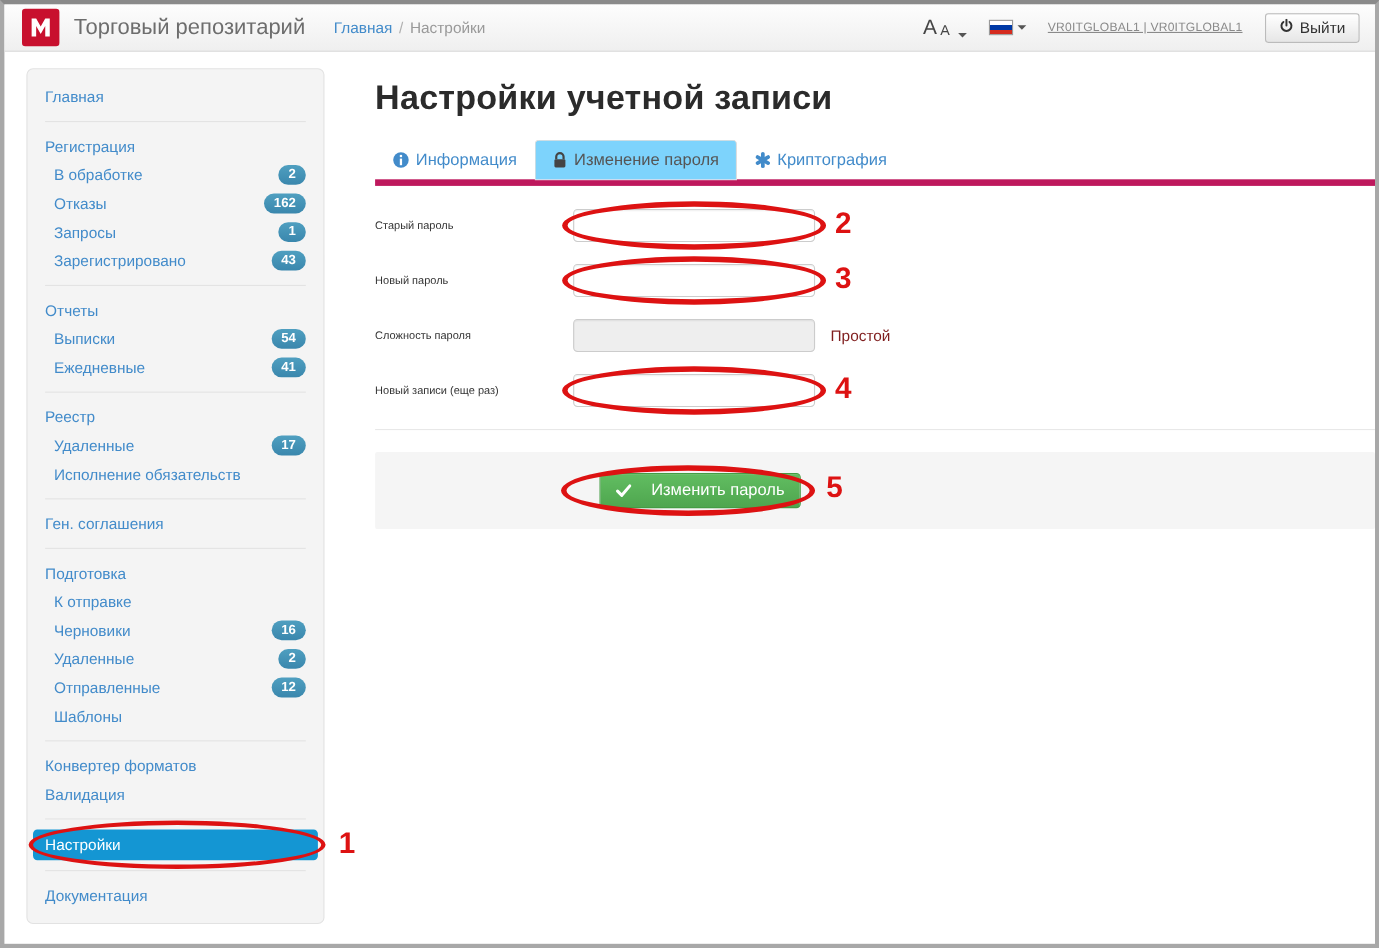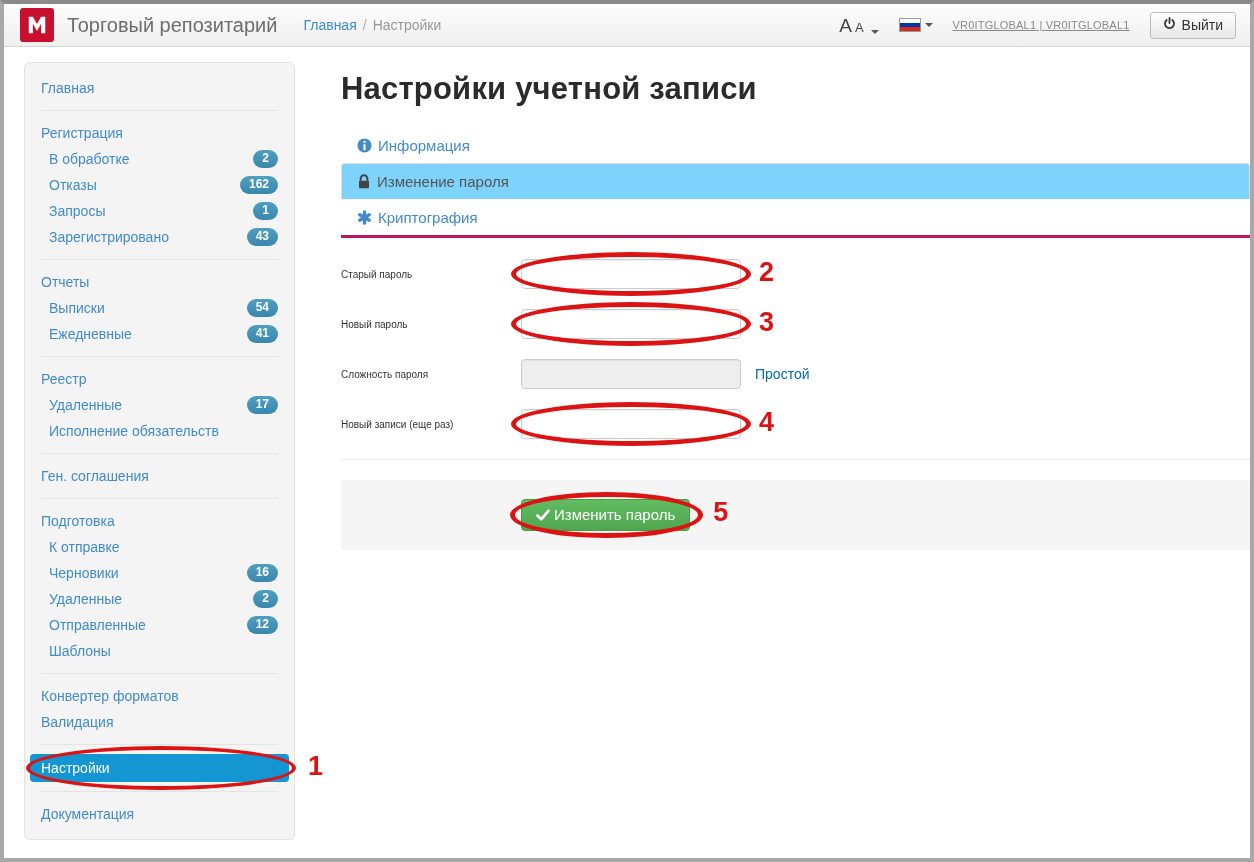--- a/index.html
+++ b/index.html
@@ -79,21 +79,21 @@
     position:absolute; color:#dd1212; font-weight:bold; font-size:27px;
     pointer-events:none; z-index:5; line-height:30px;
   }
   .sidebar .oval { top:-8px; bottom:-8px; left:-4px; right:-7px; }
   .sidebar .anno-num { right:-34px; top:-3px; }
 
   
   .main { flex:1 1 auto; padding-left:46px; min-width:0; }
   .page-title { font-size:31px; font-weight:bold; color:#2b2b2b; margin:24px 0 20px; letter-spacing:.2px; }
 
-  .tabs { display:flex; border-bottom:3px solid #be185d; list-style:none;flex-direction:column; }
+  .tabs { display:flex; border-bottom:6px solid #be185d; list-style:none; }
   .tab {
     display:flex; align-items:center; gap:6px;
     padding:9px 15px; font-size:15px; color:#428bca;
     cursor:pointer; margin-bottom:-1px; border:1px solid transparent;
     white-space:nowrap;
   }
   .tab.active {
     background:#7dd3fc; color:#555; border-color:#ddd;
     border-bottom-color:#fff; border-radius:4px 4px 0 0;
   }
@@ -105,31 +105,31 @@
   .form-label { width:168px; margin-right:12px; font-size:10px; color:#333; white-space:nowrap; flex:0 0 auto; }
   .ctrl { position:relative; width:220px; flex:0 0 auto; }
   .ctrl input {
     width:220px; height:30px; border:1px solid #ccc; border-radius:4px;
     padding:0 9px; font-size:14px; font-family:inherit; color:#333; background:#fff;
     box-shadow:inset 0 1px 1px rgba(0,0,0,.06);
   }
   .ctrl input:disabled { background:#eee; }
   .ctrl .oval { top:-7px; bottom:-7px; left:-10px; right:-10px; border-width:5px; }
   .ctrl .anno-num { left:238px; top:-2px; }
-  .note { margin-left:14px; font-size:14px; color:#0369a1; }
+  .note { margin-left:14px; font-size:14px; color:#7f1d1d; }
 
   .form-divider { border:0; border-top:1px solid #e8e8e8; margin:1px 0 20px; }
   .actions-bar { background:#f5f5f5; border-radius:2px; padding:19px 0 19px 180px; }
   .btn-wrap { position:relative; display:inline-block; }
   .submit-btn {
-    display:flex; align-items:center; gap:4px;
+    display:flex; align-items:center; gap:18px;
     background:linear-gradient(#61bd61,#4fa64f);
     border:1px solid #449d44; border-radius:4px;
     color:#fff; font-size:15px; font-family:inherit;
-    padding:6px 14px 7px; cursor:pointer; white-space:nowrap;
+    padding:6px 14px 7px; cursor:pointer; white-space:nowrap;margin-left:24px;
   }
   .btn-wrap .oval { top:-7px; bottom:-7px; left:-11px; right:-13px; border-width:5px; }
   .btn-wrap .anno-num { right:-38px; top:-2px; }
 </style>
 </head>
 <body>
 
 <div class="header">
   <div class="logo">
     <svg width="22" height="22" viewBox="0 0 24 24">

